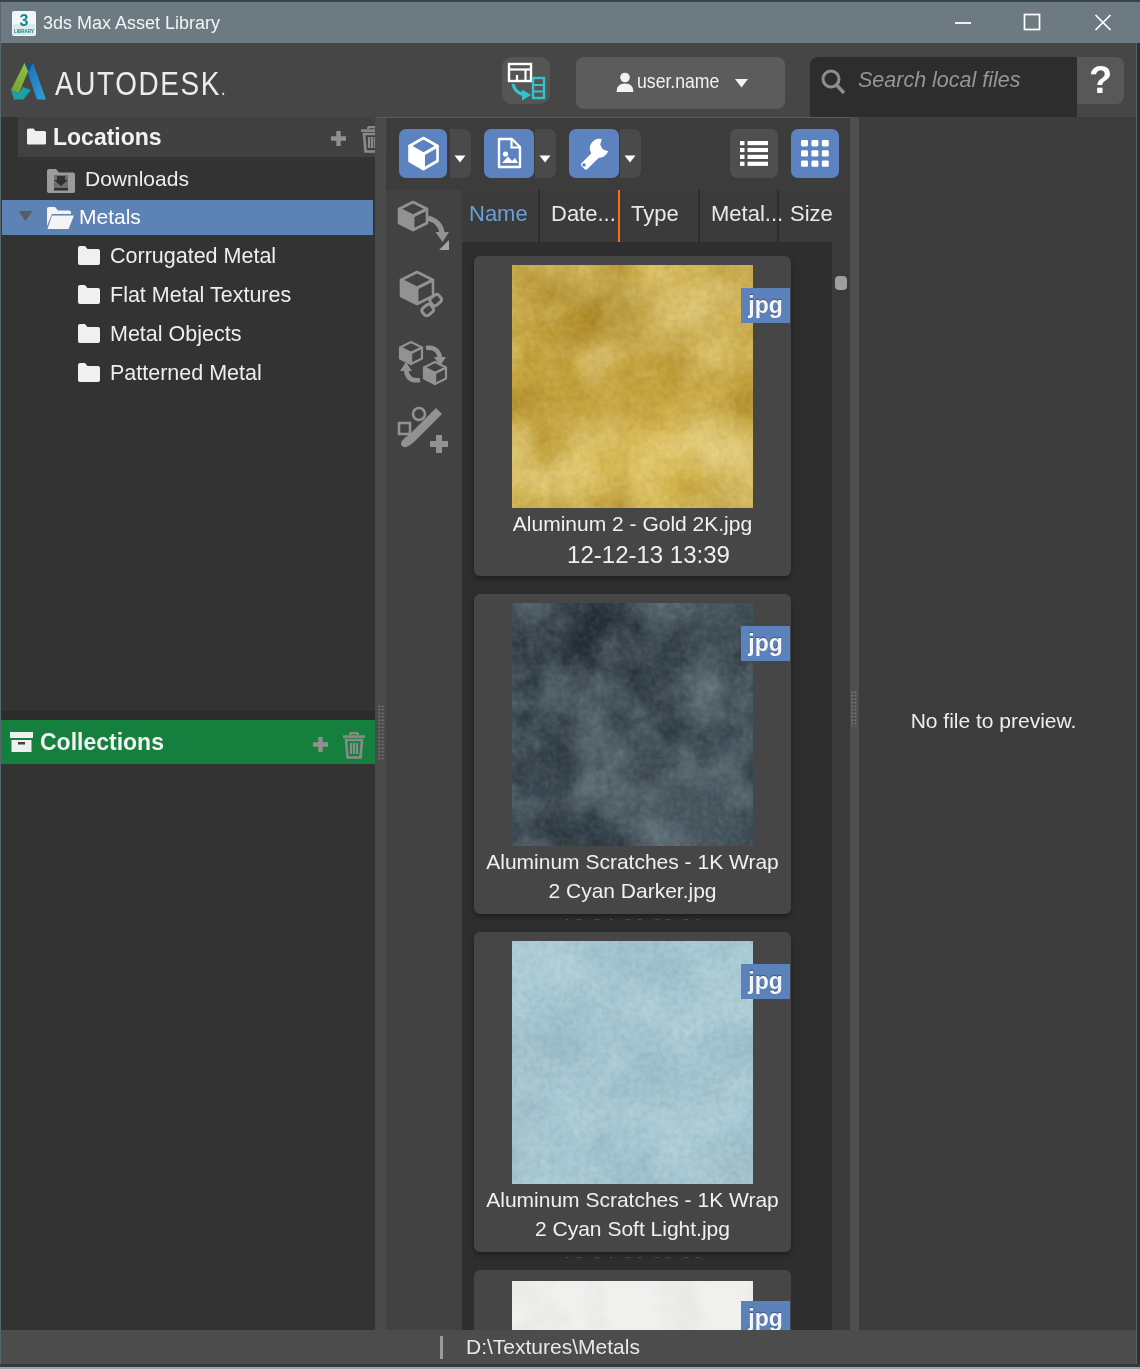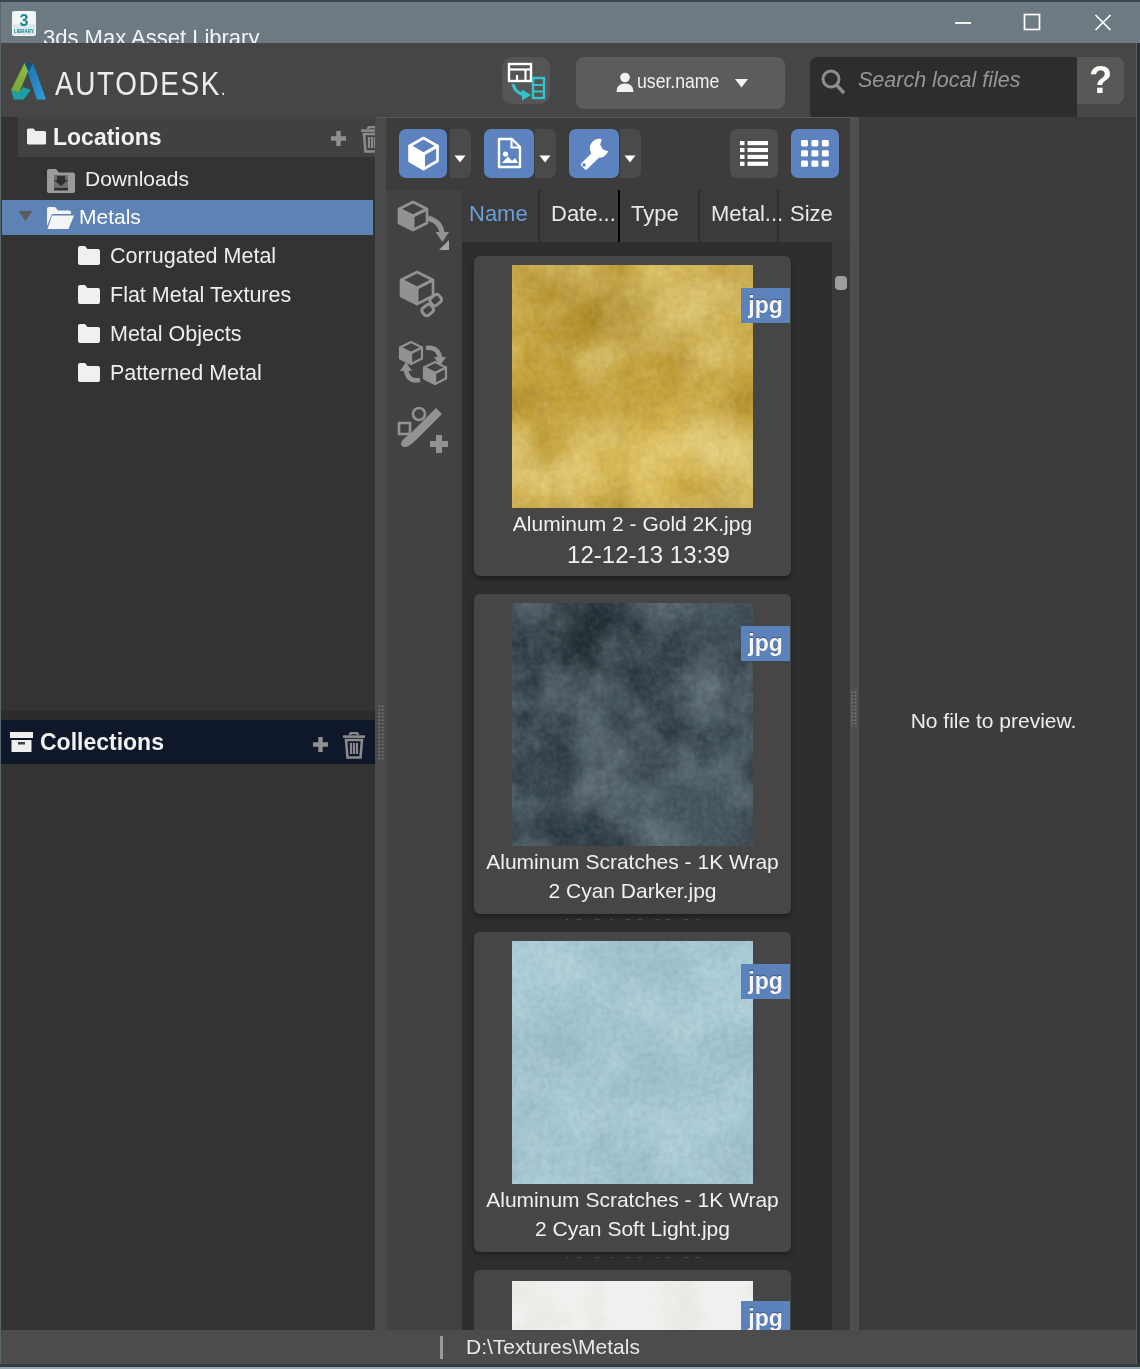--- a/index.html
+++ b/index.html
@@ -12,21 +12,21 @@
 
 <div class="abs" style="left:0;top:0;width:1140px;height:2px;background:#39454d;"></div>
 <div class="abs" style="left:0;top:2px;width:1140px;height:41px;background:#6d7a82;">
 
   <svg class="abs" style="left:12px;top:9px;" width="24" height="25" viewBox="0 0 24 25">
     <rect x="0" y="0" width="24" height="25" rx="2" fill="#f2f6f7"></rect>
     <rect x="1" y="13" width="22" height="11" fill="#dde8ea"></rect>
     <text x="12" y="15" font-size="16" font-weight="bold" fill="#17858c" text-anchor="middle" font-family="Liberation Sans">3</text>
     <text x="12" y="22" font-size="4.5" font-weight="bold" fill="#17858c" text-anchor="middle" font-family="Liberation Sans">LIBRARY</text>
   </svg>
-  <div class="abs" style="left:43px;top:23px;font-size:22px;color:#f2f5f6;">3ds Max Asset Library</div>
+  <div class="abs" style="left:43px;top:11px;font-size:18px;color:#f2f5f6;">3ds Max Asset Library</div>
 
   <svg class="abs" style="left:948px;top:0;" width="30" height="41">
       <line x1="7" y1="21" x2="23" y2="21" stroke="#ffffff" stroke-width="1.8"></line>
     </svg>
   <svg class="abs" style="left:1017px;top:0;" width="30" height="41">
       <rect x="7.5" y="12.5" width="15" height="15" fill="none" stroke="#ffffff" stroke-width="1.7"></rect>
     </svg>
   <svg class="abs" style="left:1088px;top:0;" width="30" height="41">
       <path d="M7.5 13 L22.5 28 M22.5 13 L7.5 28" stroke="#ffffff" stroke-width="1.7"></path>
     </svg>
@@ -149,21 +149,21 @@
   <div class="abs" style="left:110px;top:4px;font-size:21.5px;color:#eeeeee;">Metal Objects</div>
 </div>
 <div class="abs" style="left:0;top:357px;width:375px;height:39px;">
   <svg class="abs" style="left:77px;top:5px;" width="24" height="21" viewBox="0 0 24 21">
     <path d="M1 3 Q1 1 3 1 L8 1 L10.5 4 L21 4 Q23 4 23 6 L23 18 Q23 20 21 20 L3 20 Q1 20 1 18 Z" fill="#f0f0f0"></path>
   </svg>
   <div class="abs" style="left:110px;top:4px;font-size:21.5px;color:#eeeeee;">Patterned Metal</div>
 </div>
 
 <div class="abs" style="left:0;top:711px;width:375px;height:9px;background:#2c2c2c;"></div>
-<div class="abs" style="left:0;top:720px;width:375px;height:44px;background:#0f172a;">
+<div class="abs" style="left:0;top:720px;width:375px;height:44px;background:#15803d;">
   <svg class="abs" style="left:10px;top:12px;" width="23" height="20" viewBox="0 0 23 20">
     <rect x="0" y="0" width="23" height="6" fill="#efefef"></rect>
     <rect x="1.5" y="8" width="20" height="12" fill="#efefef"></rect>
     <rect x="8" y="10" width="7" height="2.5" fill="#414141"></rect>
   </svg>
   <div class="abs" style="left:40px;top:9px;font-size:23px;font-weight:bold;color:#f2f2f2;">Collections</div>
   <svg class="abs" style="left:313px;top:17px;" width="15" height="15">
       <path d="M7.5 0 V15 M0 7.5 H15" stroke="#909090" stroke-width="4.4"></path>
     </svg>
   <svg class="abs" style="left:342px;top:12px;" width="24" height="27" viewBox="0 0 24 27">
@@ -301,21 +301,21 @@
   <circle cx="23" cy="8" r="6" fill="none" stroke="#929292" stroke-width="2.6"></circle>
   <rect x="3" y="17" width="11" height="11" fill="none" stroke="#929292" stroke-width="2.6"></rect>
   <path d="M40 2 L46 8 L20 34 Q10 44 6 40 Q2 36 14 28 Z" fill="#929292"></path>
   <path d="M34 38 H52 M43 29 V47" stroke="#929292" stroke-width="6"></path>
 </svg>
 
 <div class="abs" style="left:462px;top:190px;width:388px;height:52px;background:#3b3b3b;">
   <div class="abs" style="left:0;top:0;width:78px;height:52px;border-right:2px solid #2d2d2d;">
       <div class="abs" style="left:7px;top:11px;font-size:22px;color:#6b9fd6;">Name</div>
     </div>
-  <div class="abs" style="left:80px;top:0;width:78px;height:52px;border-right:2px solid #000000;">
+  <div class="abs" style="left:80px;top:0;width:78px;height:52px;border-right:2px solid #f97316;">
       <div class="abs" style="left:9px;top:11px;font-size:22px;color:#e8e8e8;">Date...</div>
     </div>
   <div class="abs" style="left:160px;top:0;width:78px;height:52px;border-right:2px solid #2d2d2d;">
       <div class="abs" style="left:9px;top:11px;font-size:22px;color:#e8e8e8;">Type</div>
     </div>
   <div class="abs" style="left:240px;top:0;width:77px;height:52px;border-right:2px solid #2d2d2d;">
       <div class="abs" style="left:9px;top:11px;font-size:22px;color:#e8e8e8;">Metal...</div>
     </div>
   <div class="abs" style="left:319px;top:0;width:69px;height:52px;">
       <div class="abs" style="left:9px;top:11px;font-size:22px;color:#e8e8e8;">Size</div>

